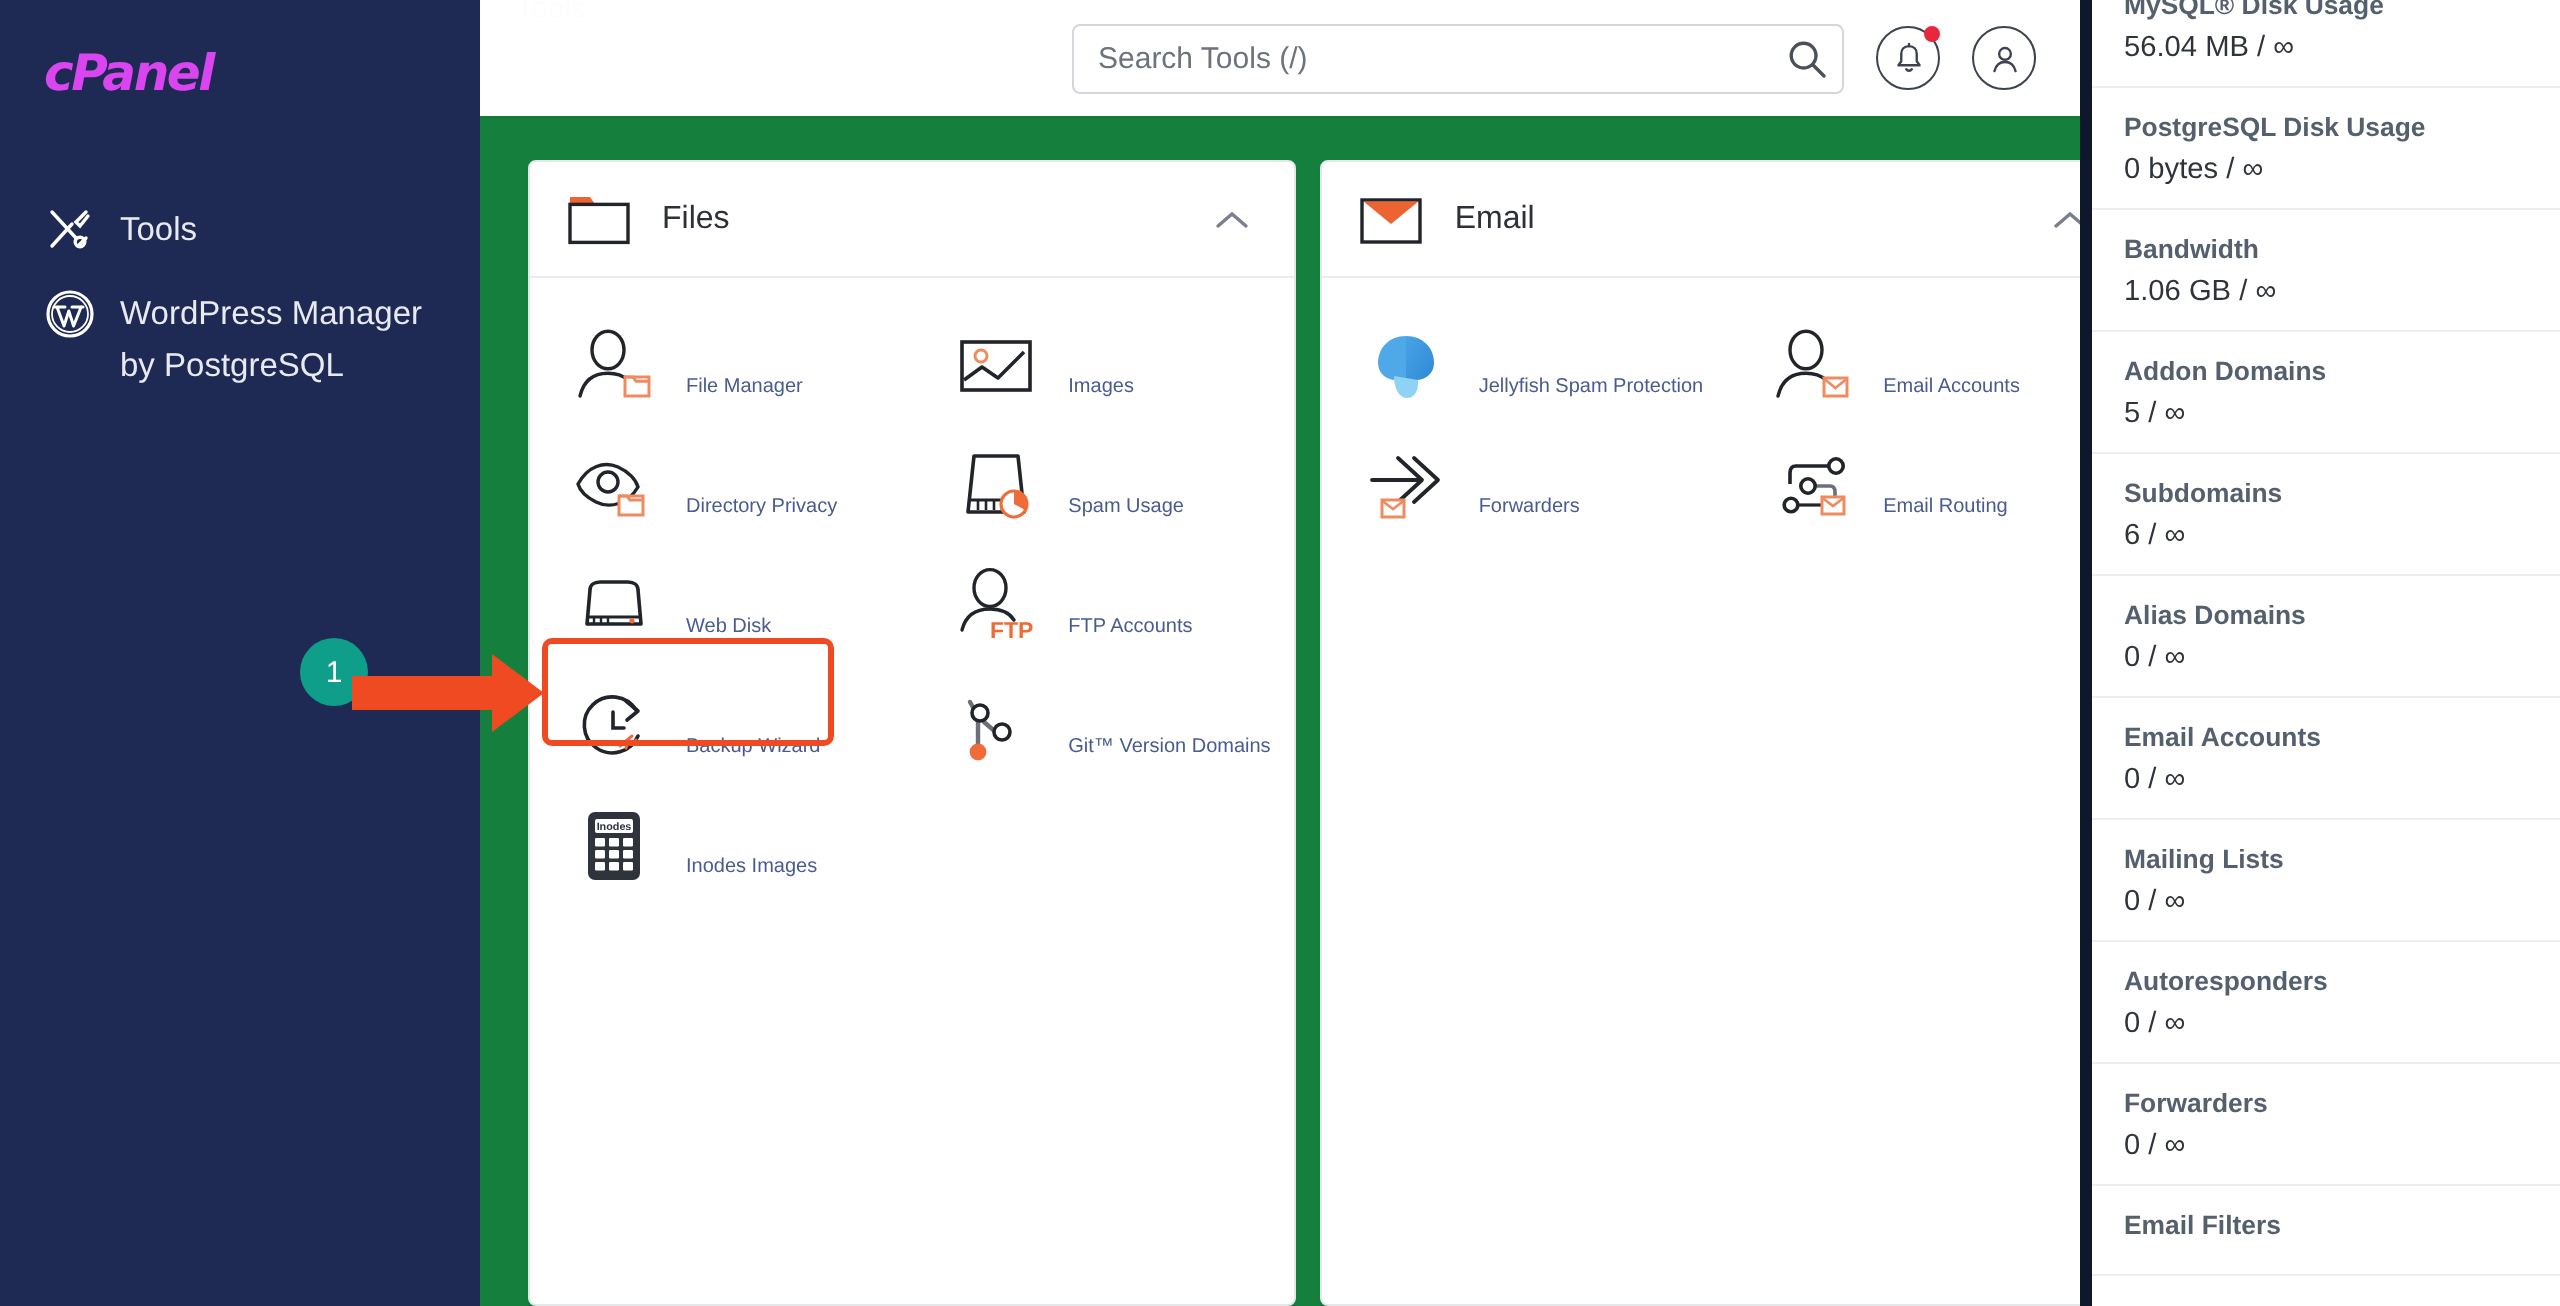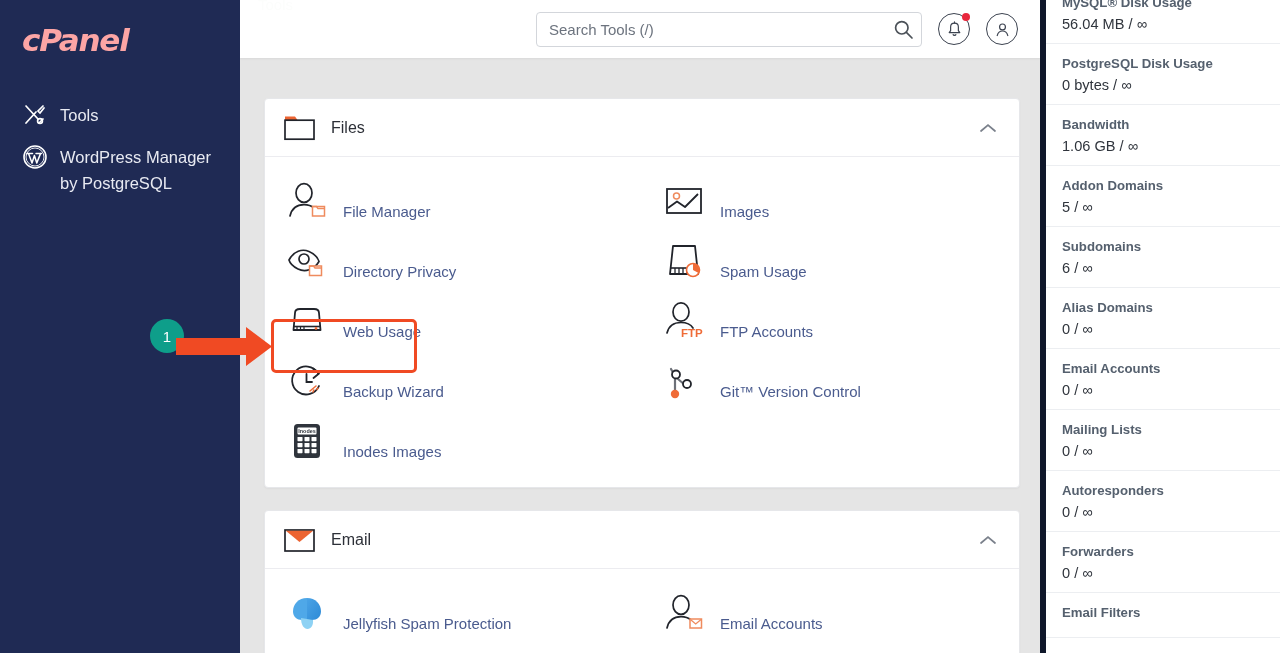--- a/index.html
+++ b/index.html
@@ -13,22 +13,22 @@
 
   
   .sidebar {
     width: 240px; height: 653px; flex: 0 0 240px;
     background: #1f2a54;
     position: relative;
     overflow: hidden;
   }
   .logo { padding: 22px 0 0 22px; height: 72px; }
   .logo-text {
-    color: #fca5a5;
-    font-size: 31px;
+    color: #d946ef;
+    font-size: 25px;
     font-weight: bold;
     font-style: italic;
     letter-spacing: -1.2px;
     font-family: "DejaVu Sans", sans-serif;
   }
   .nav { padding-top: 22px; }
   .nav-item {
     display: flex;
     align-items: flex-start;
     gap: 12px;
@@ -38,21 +38,21 @@
     line-height: 26px;
     cursor: pointer;
   }
   .nav-item .nav-icon { flex: 0 0 26px; width: 26px; height: 26px; display:block; }
   .nav-label { flex: 1; }
 
   
   .center {
     flex: 1 1 auto;
     height: 653px;
-    background: #e5e5e5;
+    background: #15803d;
     display: flex;
     flex-direction: column;
     position: relative;
     overflow: hidden;
   }
   .topbar {
     height: 58px; flex: 0 0 58px;
     background: #ffffff;
     display: flex; align-items: center;
     justify-content: flex-end;
@@ -98,24 +98,24 @@
   .notif-dot {
     position: absolute; top: -1px; right: -1px;
     width: 8px; height: 8px; border-radius: 50%;
     background: #e8273c;
   }
 
   
   .content-scroll {
     flex: 1 1 auto;
     overflow: hidden;
-    padding: 40px 20px 0 24px;
+    padding: 22px 20px 0 24px;
     display: flex;
-    flex-direction: column;
-    gap: 22px;
+    flex-direction: row;
+    gap: 12px;
   }
   .card {
     background: #ffffff;
     border: 1px solid #e6e7ea;
     border-radius: 4px;
     box-shadow: 0 1px 2px rgba(0,0,0,0.04);
     flex: 0 0 auto;
   }
   .card-head {
     display: flex; align-items: center;
@@ -134,21 +134,21 @@
   }
   .tool {
     display: flex; align-items: center;
     gap: 16px;
     padding: 9px 12px 9px 22px;
     cursor: pointer;
     text-decoration: none;
   }
   .tool .t-icon { flex: 0 0 40px; width: 40px; height: 42px; }
   .tool-label {
-    font-size: 15px;
+    font-size: 10px;
     color: #4a5b8e;
     margin-top: 20px;
   }
 
   
   .stats {
     width: 240px; flex: 0 0 240px;
     height: 653px;
     background: #ffffff;
     border-left: 6px solid #0f172a;
@@ -312,21 +312,21 @@
             <span class="tool-label">Spam Usage</span>
           </div>
 
           <div class="tool">
             <svg class="t-icon" viewBox="0 0 40 42">
               <path d="M8 13 C8 10.5 10 9 13 9 L27 9 C30 9 32 10.5 32 13 L33.5 30 L6.5 30 Z" fill="#fff" stroke="#21242b" stroke-width="1.8" stroke-linejoin="round"></path>
               <path d="M6.5 26.5 L33.5 26.5" stroke="#21242b" stroke-width="1.6"></path>
               <path d="M10 27 L10 30 M13.5 27 L13.5 30 M17 27 L17 30" stroke="#21242b" stroke-width="1.2"></path>
               <circle cx="29" cy="28.4" r="1.3" fill="#ef6b37"></circle>
             </svg>
-            <span class="tool-label">Web Usage</span>
+            <span class="tool-label">Web Disk</span>
           </div>
 
           <div class="tool">
             <svg class="t-icon" viewBox="0 0 40 42">
               <ellipse cx="17" cy="12" rx="8" ry="9.2" fill="none" stroke="#21242b" stroke-width="1.7"></ellipse>
               <path d="M3 33 C5 25 10.5 22.5 17 22.5 C22 22.5 26.5 24 29 28" fill="none" stroke="#21242b" stroke-width="1.7" stroke-linecap="round"></path>
               <text x="17" y="37" font-family="Liberation Sans, sans-serif" font-size="11.5" fill="#ef6b37" font-weight="bold">FTP</text>
             </svg>
             <span class="tool-label">FTP Accounts</span>
           </div>
@@ -342,21 +342,21 @@
             <span class="tool-label">Backup Wizard</span>
           </div>
 
           <div class="tool">
             <svg class="t-icon" viewBox="0 0 40 42">
               <path d="M11 35 L11 16 M11 16 L7 9 M14 19 L21 25" stroke="#6c7078" stroke-width="2.2" stroke-linecap="round" fill="none"></path>
               <circle cx="12" cy="14.5" r="4" fill="#fff" stroke="#21242b" stroke-width="1.8"></circle>
               <circle cx="23" cy="24" r="4" fill="#fff" stroke="#21242b" stroke-width="1.8"></circle>
               <circle cx="11" cy="34" r="4.2" fill="#ef6b37"></circle>
             </svg>
-            <span class="tool-label">Git™ Version Control</span>
+            <span class="tool-label">Git™ Version Domains</span>
           </div>
 
           <div class="tool">
             <svg class="t-icon" viewBox="0 0 40 42">
               <rect x="7" y="4" width="26" height="34" rx="3.5" fill="#2f343c"></rect>
               <rect x="10.5" y="7.5" width="19" height="7" rx="1" fill="#ffffff"></rect>
               <text x="20" y="13.2" text-anchor="middle" font-family="Liberation Sans, sans-serif" font-size="5.4" fill="#2f343c" font-weight="bold">Inodes</text>
               <g fill="#ffffff">
                 <rect x="10.5" y="17" width="5" height="4.2" rx="0.6"></rect>
                 <rect x="17.5" y="17" width="5" height="4.2" rx="0.6"></rect>

